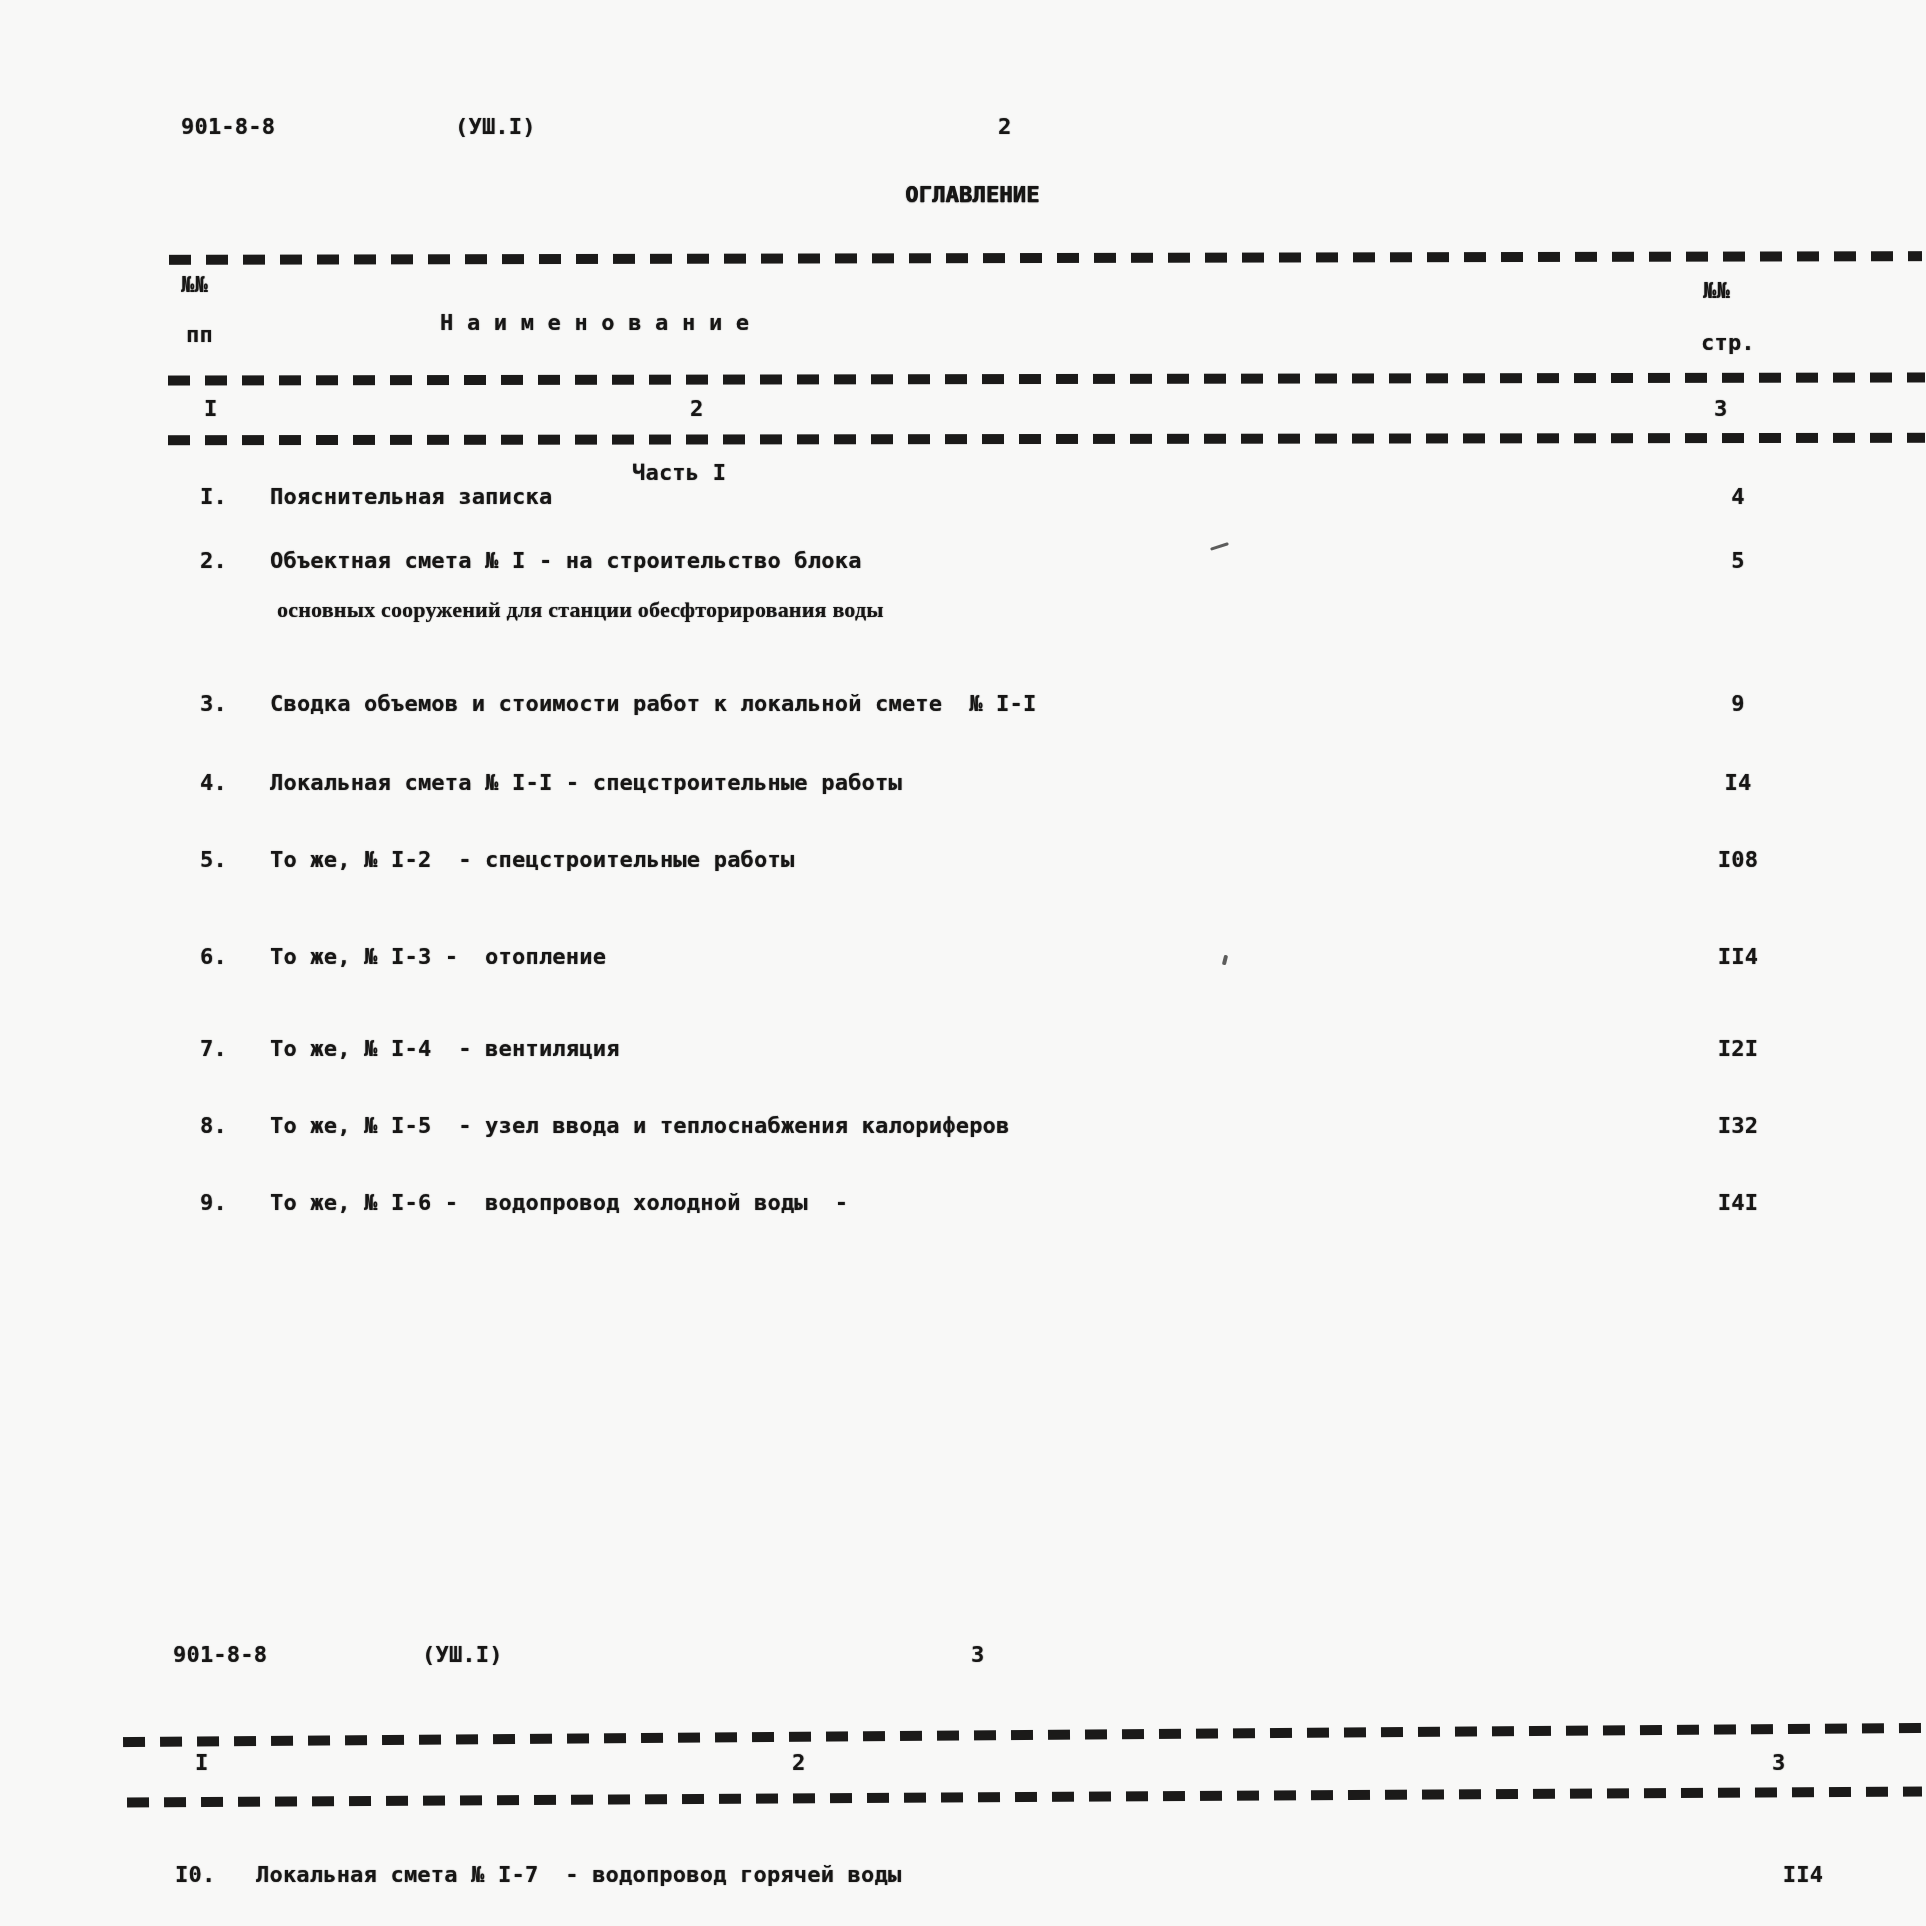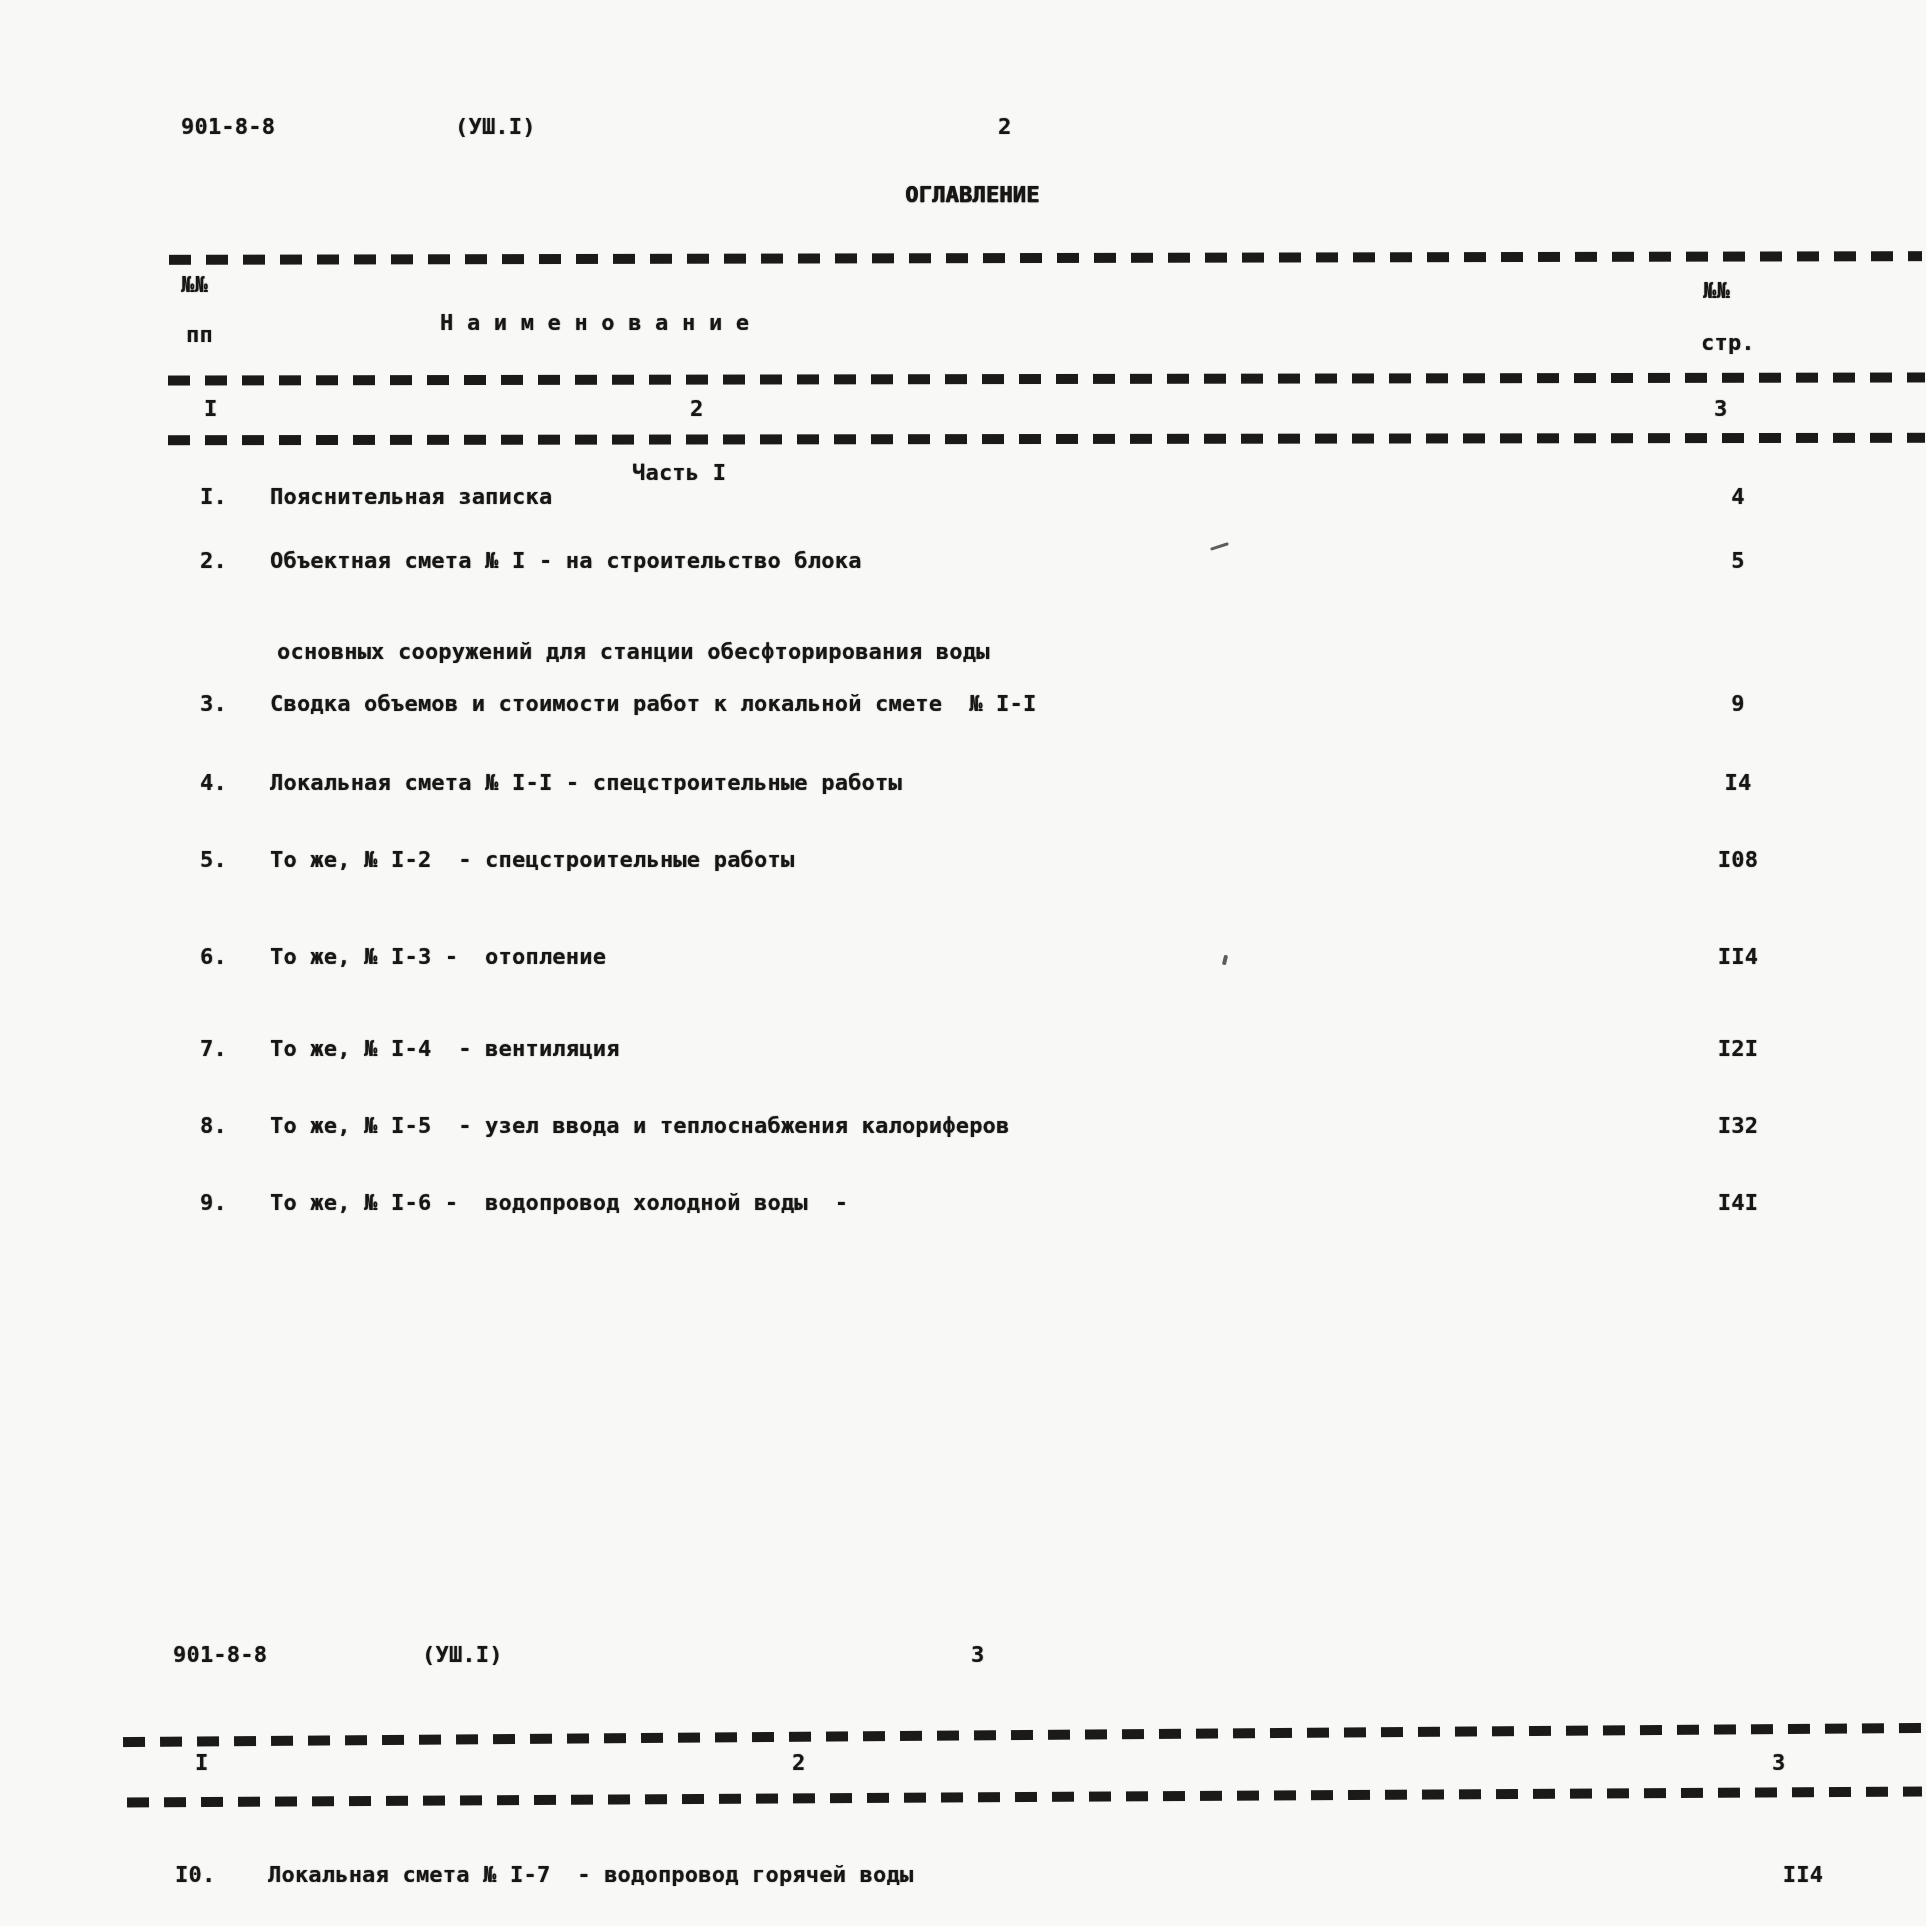--- a/index.html
+++ b/index.html
@@ -32,21 +32,21 @@
     position: absolute;
     height: 10.4px;
     background: repeating-linear-gradient(90deg, #1b1a19 0px, #1b1a19 21.6px, transparent 21.6px, transparent 37px);
     filter: blur(0.4px);
   }
   .row { position: absolute; left: 0; width: 100%; height: 50px; }
   .row .num { left: 200px; }
   .row .txt { left: 270px; }
   .row .pg  { left: 1680px; width: 116px; text-align: center; }
   .row.p2 .num { left: 175px; }
-  .row.p2 .txt { left: 268px; }
+  .row.p2 .txt { left: 256px; }
   .row.p2 .pg  { left: 1745px; width: 116px; text-align: center; }
   .artifact {
     position: absolute;
     background: #2a2a28;
     border-radius: 1.5px;
     opacity: 0.75;
   }
 </style>
 </head>
 <body>
@@ -81,21 +81,21 @@
     <span class="t num">I.</span>
     <span class="t txt">Пояснительная записка</span>
     <span class="t pg">4</span>
   </div>
 
   <div class="row" style="top:550px;">
     <span class="t num">2.</span>
     <span class="t txt">Объектная смета № I - на строительство блока</span>
     <span class="t pg">5</span>
   </div>
-  <span class="t" style="top:641px; left:277px;">основных сооружений для станции обесфторирования воды</span>
+  <span class="t" style="top:599px; left:277px;font-family:Liberation Serif, serif;">основных сооружений для станции обесфторирования воды</span>
 
   <div class="row" style="top:693px;">
     <span class="t num">3.</span>
     <span class="t txt">Сводка объемов и стоимости работ к локальной смете  № I-I</span>
     <span class="t pg">9</span>
   </div>
 
   <div class="row" style="top:772px;">
     <span class="t num">4.</span>
     <span class="t txt">Локальная смета № I-I - спецстроительные работы</span>

